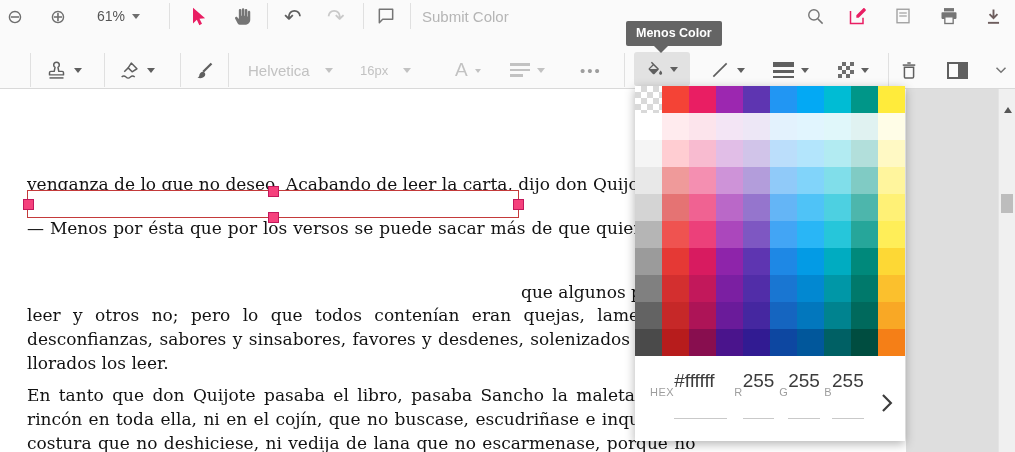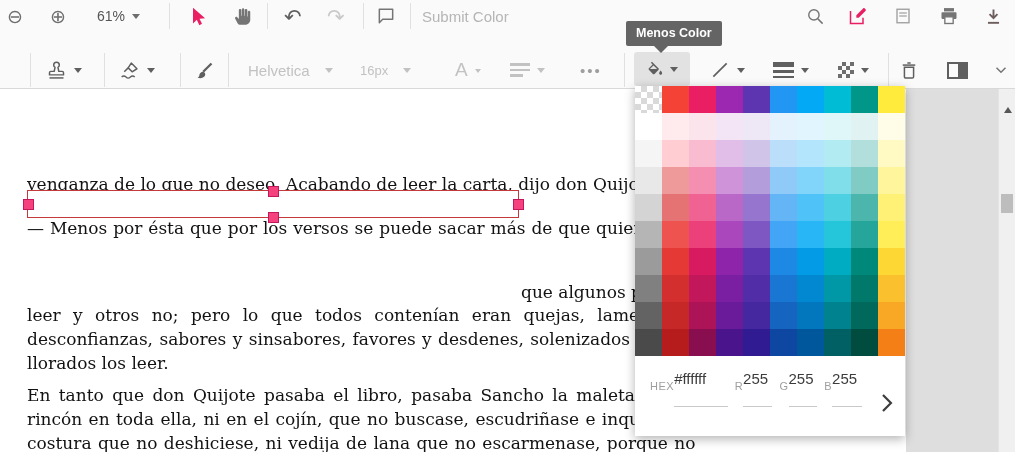--- a/index.html
+++ b/index.html
@@ -53,21 +53,21 @@
   #picker{position:absolute;left:635px;top:86px;width:270px;background:#fff;z-index:10;
           box-shadow:0 3px 10px rgba(0,0,0,.3);}
   #swatch-grid{display:grid;grid-template-columns:repeat(10,27px);}
   .swatch{width:27px;height:27px;}
   .swatch.checker{background-image:linear-gradient(45deg,#d9d9d9 25%,transparent 25%,transparent 75%,#d9d9d9 75%),
                   linear-gradient(45deg,#d9d9d9 25%,transparent 25%,transparent 75%,#d9d9d9 75%);
                   background-size:12px 12px;background-position:0 0,6px 6px;background-color:#fff;}
   #picker-fields{display:flex;align-items:flex-start;padding:14px 10px 22px 15px;}
   .field{display:flex;flex-direction:row;align-items:center;margin-right:7px;}
   .field .f-label{font-size:11px;color:#9e9e9e;letter-spacing:.5px;margin-bottom:6px;}
-  .field .f-value{font-size:15px;color:#3c3c3c;padding-bottom:19px;border-bottom:1px solid #c9c9c9;
+  .field .f-value{font-size:19px;color:#3c3c3c;padding-bottom:26px;border-bottom:1px solid #c9c9c9;
                   text-align:left;}
   .field.hex{width:78px;}
   .field.rgb{width:38px;}
   .field.hex .f-value,.field.rgb .f-value{width:100%;}
   #picker-next{margin-left:10px;margin-top:22px;}
   svg{display:block;}
 </style>
 </head>
 <body>
 

